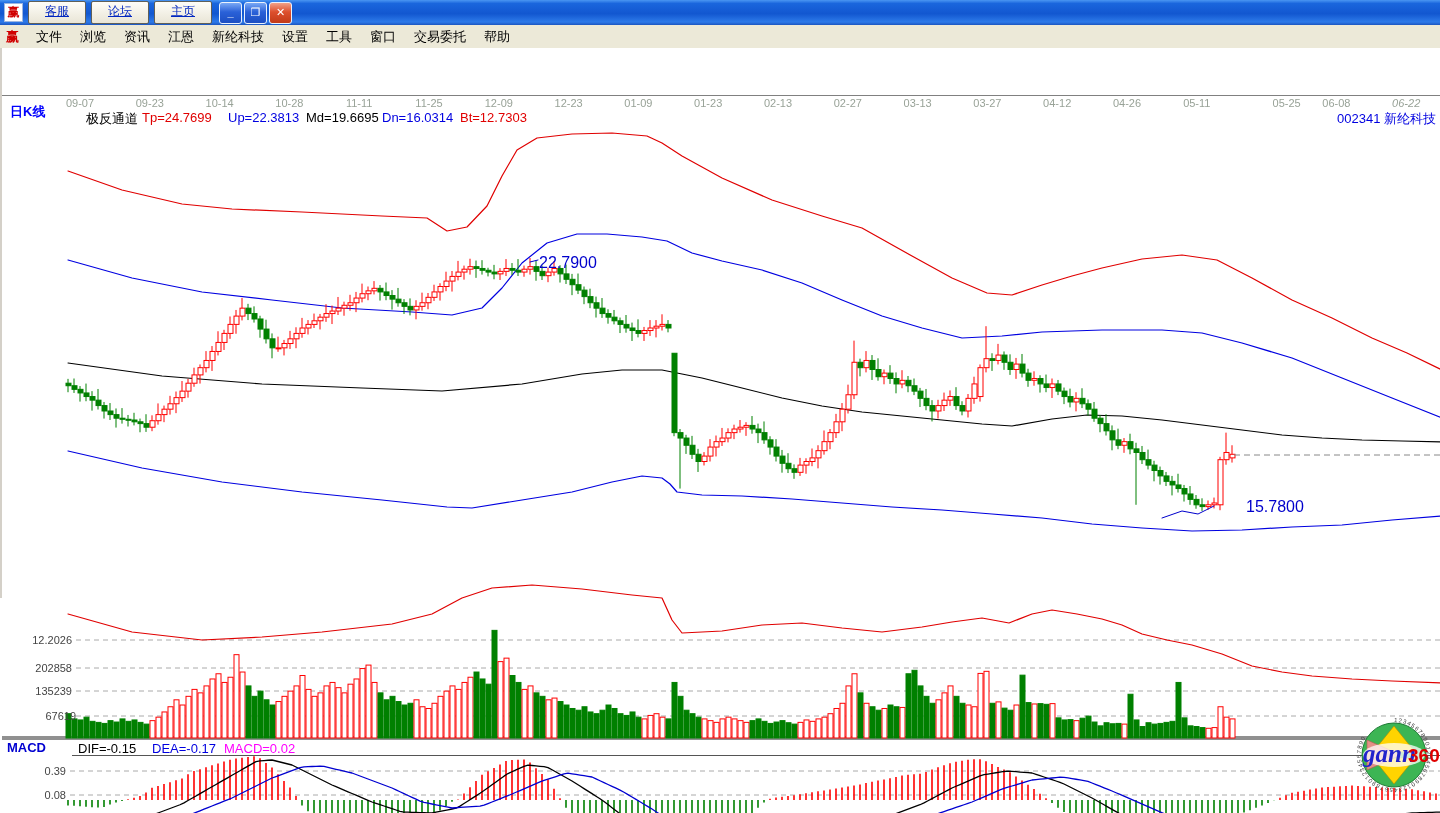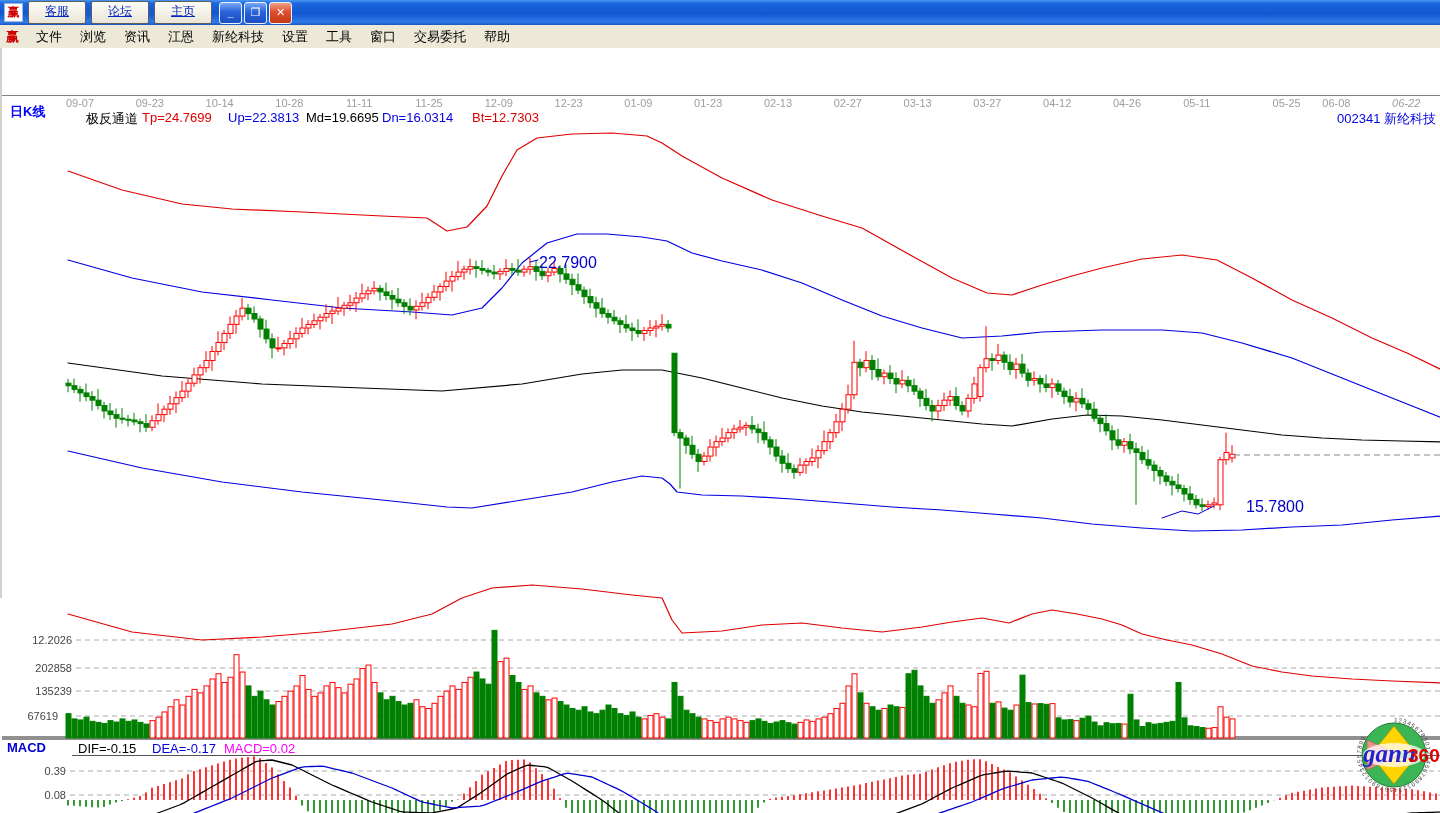--- a/index.html
+++ b/index.html
@@ -32,21 +32,21 @@
     border-left:2px solid #d4d0c8;box-sizing:border-box;}
   #chart-svg{position:absolute;left:0;top:0;}
   .xtick{position:absolute;top:49px;font-size:11px;color:#98a297;transform:translateX(-50%);white-space:nowrap;}
   .num-label{position:absolute;font-size:11px;color:#444;transform:translateY(-50%);white-space:nowrap;}
   .right-anchor{transform:translate(-100%,-50%);}
   .hdr{position:absolute;font-size:13px;white-space:nowrap;}
   .c-red{color:#e00000;} .c-blue{color:#0000e0;} .c-black{color:#000;} .c-mag{color:#ff00ff;}
   #kline-label{left:8px;top:55px;color:#0000ff;font-weight:bold;}
   #indicator-name{left:84px;top:62px;color:#000;}
   #hv0{left:140px;top:62px;} #hv1{left:226px;top:62px;} #hv2{left:304px;top:62px;}
-  #hv3{left:380px;top:62px;} #hv4{left:458px;top:62px;margin-left:12px;}
+  #hv3{left:380px;top:62px;} #hv4{left:458px;top:62px;}
   #stock-label{right:4px;top:62px;color:#0000e0;}
   #macd-name{left:5px;top:692px;color:#0000d0;font-weight:bold;font-size:13px;}
   #mv0{left:76px;top:693px;} #mv1{left:150px;top:693px;} #mv2{left:222px;top:693px;}
   .annot{position:absolute;font-size:16px;color:#0000cc;white-space:nowrap;}
 </style>
 </head>
 <body>
 
 <div id="app">
 
@@ -959,21 +959,21 @@
 
     <div class="hdr" id="macd-name">MACD</div>
     <div class="hdr c-black" id="mv0">DIF=-0.15</div>
     <div class="hdr c-blue" id="mv1">DEA=-0.17</div>
     <div class="hdr c-mag" id="mv2">MACD=0.02</div>
 
     <div id="y-labels">
         <div class="num-label right-anchor" style="left: 70px; top: 592px;">12.2026</div>
         <div class="num-label right-anchor" style="left: 70px; top: 620px;">202858</div>
         <div class="num-label right-anchor" style="left: 70px; top: 643px;">135239</div>
-        <div class="num-label right-anchor" style="left: 56px; top: 668px;">67619</div>
+        <div class="num-label right-anchor" style="left: 74px; top: 668px;">67619</div>
         <div class="num-label right-anchor" style="left: 64px; top: 723px;">0.39</div>
         <div class="num-label right-anchor" style="left: 64px; top: 747px;">0.08</div>
       </div>
 
     <div class="annot" id="annot-high" style="left: 537px; top: 206px;">22.7900</div>
     <div class="annot" id="annot-low" style="left: 1216px; top: 450px; margin-left: 28px;">15.7800</div>
 
     <svg id="gann-logo" width="110" height="90" viewBox="0 0 110 90" style="position:absolute;left:1337px;top:662px;">
       <defs>
           <path id="ringpath" d="M 55 12 A 33 33 0 1 1 54.9 12"></path>

